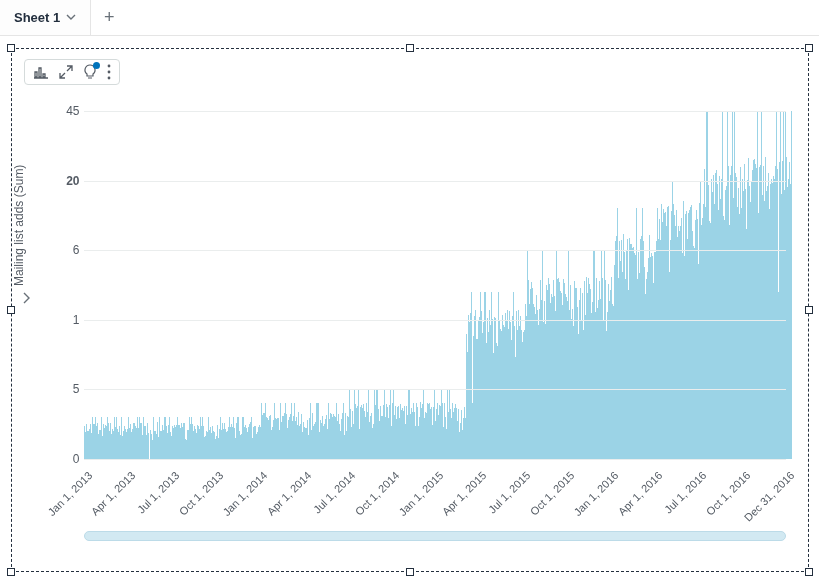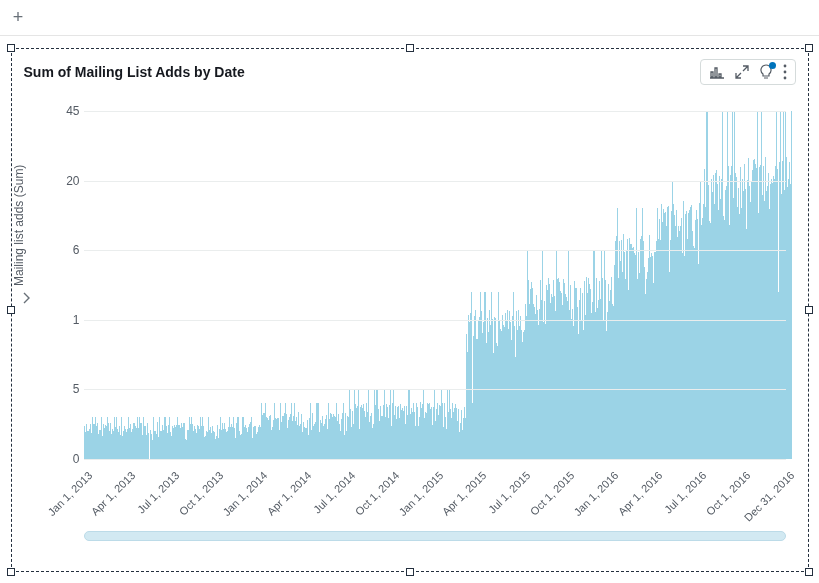--- a/index.html
+++ b/index.html
@@ -199,37 +199,44 @@
       align-items:center;
       justify-content:center;
       gap:6px;
     }
     .x-axis-label .chev { color:#687078; }
   </style>
 </head>
 <body>
 
 <div class="tabs-row">
+  <div class="tab">
+    <span>Sheet 1</span>
+    <span class="chev">
+      <svg width="10" height="10" viewBox="0 0 10 10">
+          <path d="M1 3 L5 7 L9 3" fill="none" stroke="currentColor" stroke-width="1.4"></path>
+        </svg>
+    </span>
+  </div>
   <div class="add-tab">+</div>
 </div>
 
 <div class="canvas-wrap">
   <div class="visual-frame">
 
     <div class="handle h-tl"></div>
     <div class="handle h-tc"></div>
     <div class="handle h-tr"></div>
     <div class="handle h-ml"></div>
     <div class="handle h-mr"></div>
     <div class="handle h-bl"></div>
     <div class="handle h-bc"></div>
     <div class="handle h-br"></div>
 
     <div class="visual-header">
-      <div class="chart-title">Sum of Mailing List Adds by Date</div>
       <div class="toolbar">
         <span class="tb-btn">
           <svg width="16" height="16" viewBox="0 0 16 16">
               <path d="M2 13 V8 H4 V13 Z M6 13 V4 H8 V13 Z M10 13 V10 H12 V13 Z M1 14 H15" fill="none" stroke="#545b64" stroke-width="1.3"></path>
             </svg>
         </span>
         <span class="tb-btn">
           <svg width="14" height="14" viewBox="0 0 14 14">
               <path d="M8 1 H13 V6 M13 1 L8 6 M6 13 H1 V8 M1 13 L6 8" fill="none" stroke="#545b64" stroke-width="1.3"></path>
             </svg>
@@ -1752,17 +1759,17 @@
           <div class="x-tick" style="left: calc(100% + 2px); top: 6px; transform: rotate(-45deg) translate(-100%, 0px);">Dec 31, 2016</div>
         </div>
 
       <div class="scroll-track"></div>
 
 
     <div class="y-tick" style="top: 368px;">0</div>
         <div class="y-tick" style="top: 298.4px;">5</div>
         <div class="y-tick" style="top: 228.8px;">1</div>
         <div class="y-tick" style="top: 159.2px;">6</div>
-        <div class="y-tick" style="top: 89.6px;">20</div>
+        <div class="y-tick" style="top: 89.6px; font-weight: bold;">20</div>
         <div class="y-tick" style="top: 20px;">45</div>
       </div>
   </div>
 </div>
 
 </body></html>

